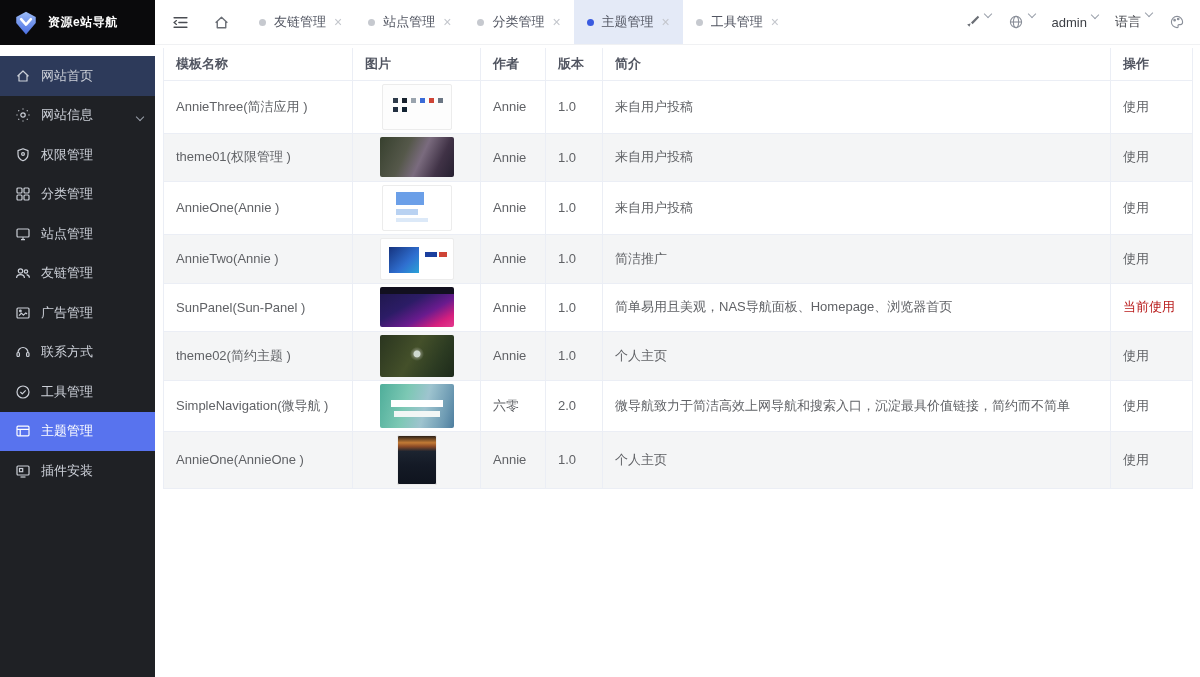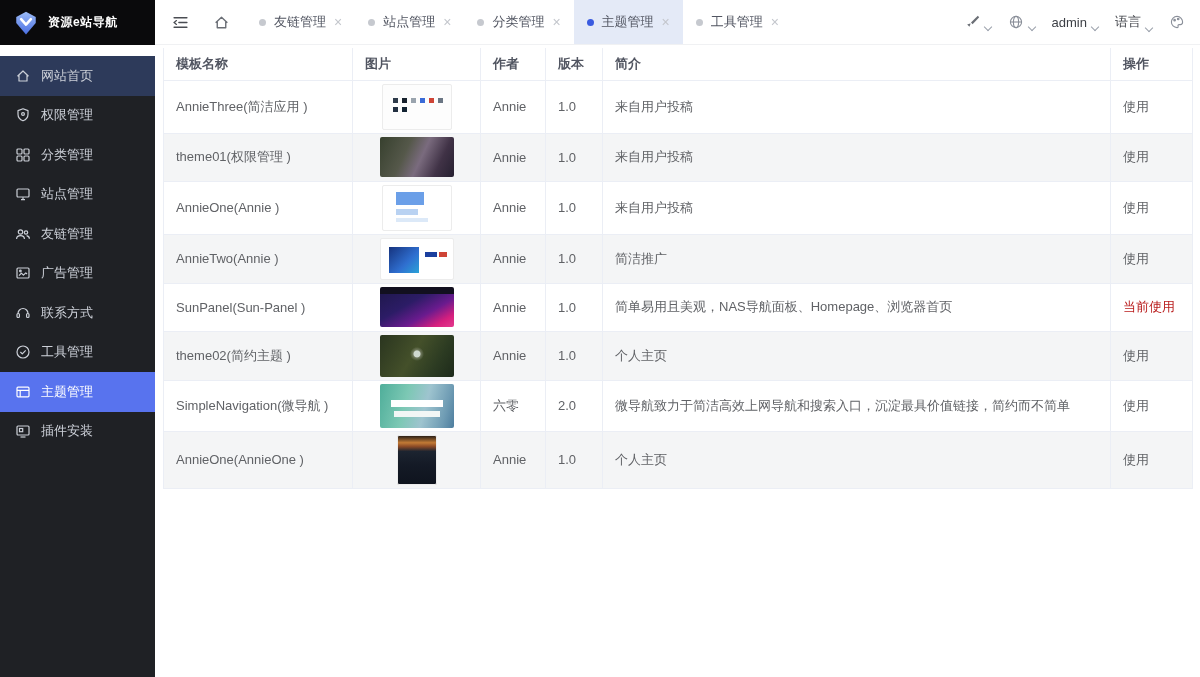--- a/index.html
+++ b/index.html
@@ -20,21 +20,21 @@
   .tabs { display:flex; align-items:stretch; margin-left:4px; }
   .tab { display:flex; align-items:center; gap:8px; padding:0 13px;
     font-size:13px; color:#515561; cursor:pointer; white-space:nowrap; }
   .tab.active { background:#e4eaf7; }
   .dot { width:7px; height:7px; border-radius:50%; background:#c6c9cf; flex:0 0 auto; }
   .tab.active .dot { background:#3a5be0; }
   .close-x { color:#c3c6cc; font-size:14px; line-height:1; }
   .close-x::before { content:"×"; }
 
   .topbar-right { margin-left:auto; display:flex; align-items:center; gap:17px; padding-right:15px; }
-  .tb-group { display:flex; align-items:flex-end; gap:5px; cursor:pointer; color:#82868e; }
+  .tb-group { display:flex; align-items:flex-start; gap:5px; cursor:pointer; color:#82868e; }
   .tb-label { font-size:13px; color:#3c3f45; }
   .chev { display:inline-block; width:6px; height:6px;
     border-right:1.4px solid #9aa0ab; border-bottom:1.4px solid #9aa0ab;
     transform:rotate(45deg); margin-top:-3px; }
 
   
   .sidebar { position:absolute; left:0; top:28px; width:155px; height:632px; background:#1f2125;margin-top:28px; }
   .side-item { height:39.5px; display:flex; align-items:center; gap:10px;
     padding:0 12px 0 15px; color:#ccd0d8; font-size:13px; cursor:pointer; }
   .side-item svg { flex:0 0 auto; }
@@ -190,20 +190,28 @@
 </div>
 
 <div class="sidebar">
   <div class="side-item first">
     <svg width="16" height="16" viewBox="0 0 16 16" fill="none" stroke="currentColor" stroke-width="1.2" stroke-linejoin="round">
       <path d="M2.5 8.2 L8 3 l5.5 5.2 M4 7.2 V13 h8 V7.2"></path>
     </svg>
     <span>网站首页</span>
   </div>
   <div class="side-item">
+    <svg width="16" height="16" viewBox="0 0 16 16" fill="none" stroke="currentColor" stroke-width="1.2">
+      <circle cx="8" cy="8" r="2.2"></circle>
+      <path d="M8 2.6V1.4M8 14.6v-1.2M13.4 8h1.2M1.4 8h1.2M11.8 4.2l.9-.9M3.3 12.7l.9-.9M11.8 11.8l.9.9M3.3 3.3l.9.9"></path>
+    </svg>
+    <span>网站信息</span>
+    <span class="side-chev"><span class="chev"></span></span>
+  </div>
+  <div class="side-item">
     <svg width="16" height="16" viewBox="0 0 16 16" fill="none" stroke="currentColor" stroke-width="1.2" stroke-linejoin="round">
       <path d="M8 1.8l5 1.8v3.6c0 3.2-2 5.4-5 6.6-3-1.2-5-3.4-5-6.6V3.6z"></path>
         <circle cx="8" cy="7" r="1.4"></circle>
     </svg>
     <span>权限管理</span>
   </div>
   <div class="side-item">
     <svg width="16" height="16" viewBox="0 0 16 16" fill="none" stroke="currentColor" stroke-width="1.2">
       <rect x="2" y="2" width="5" height="5" rx="1"></rect>
         <rect x="9" y="2" width="5" height="5" rx="1"></rect>

